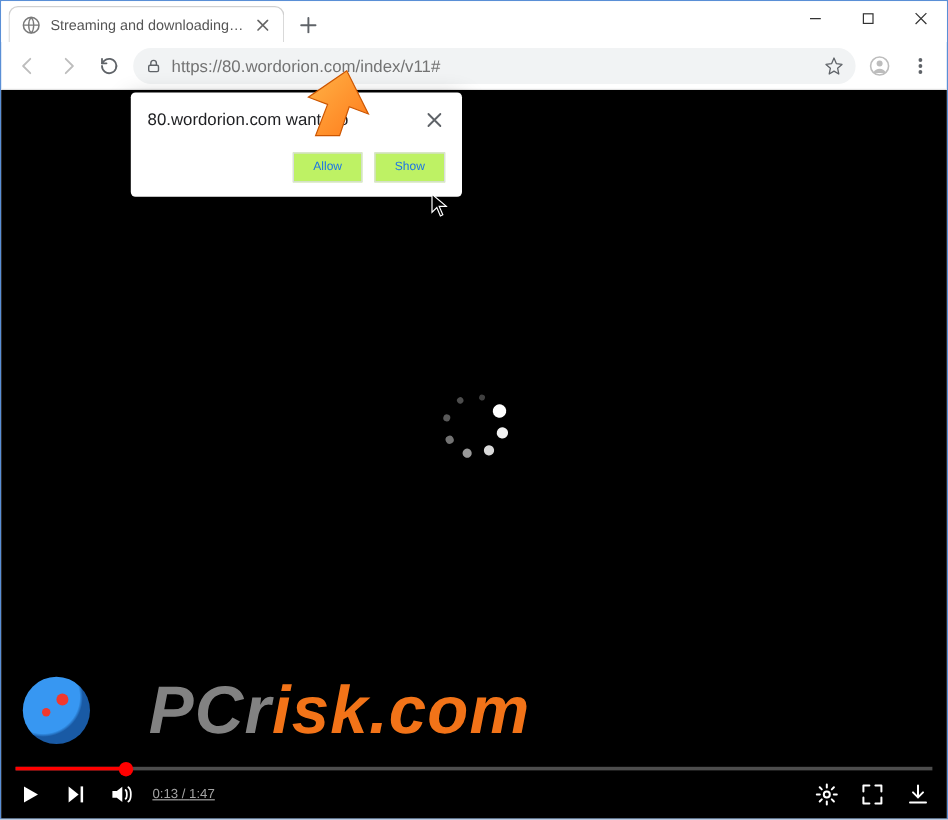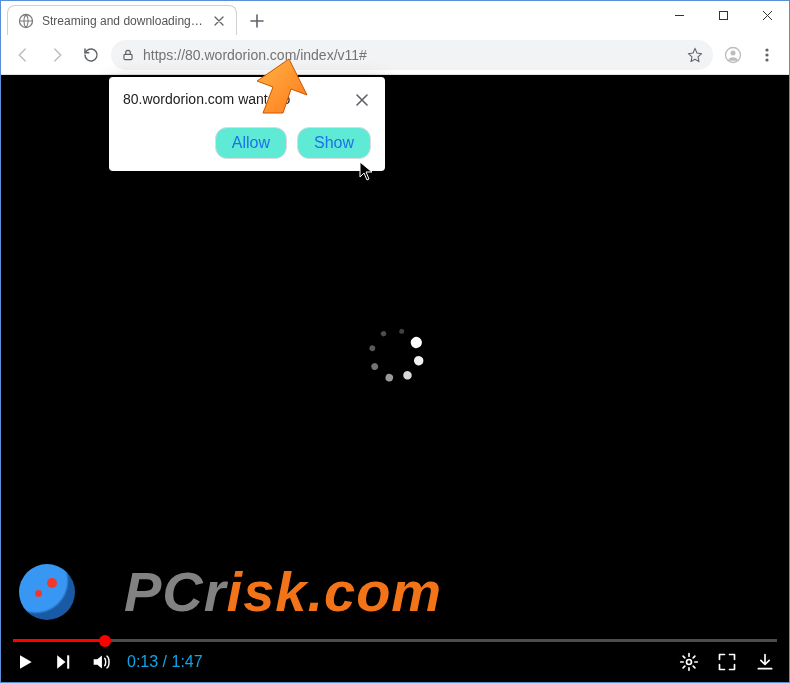--- a/index.html
+++ b/index.html
@@ -51,31 +51,31 @@
   .wm-text .pcr { color:#8a8a8a;margin-left:37px; }
   .wm-text .isk { color:#ff7a1a;font-style:italic; }
 
   
   .progress { position: absolute; left: 12px; right: 12px; bottom: 40px; height: 3px; background: rgba(255,255,255,.3); }
   .progress .played { position: absolute; left: 0; top: 0; bottom: 0; background: #ff0000; }
   .progress .played::after { content:""; position:absolute; right:-6px; top:-4px; width:12px; height:12px; border-radius:50%; background:#ff0000; }
 
   .controls { position: absolute; left: 0; right: 0; bottom: 0; height: 40px; display: flex; align-items: center; padding: 0 12px; color: #fff; gap: 14px; }
   .ctrl { display: flex; align-items: center; justify-content: center; width: 24px; height: 24px; color: #fff; }
-  .time { font-size: 16px; color: #0ea5e9; }
+  .time { font-size: 11px; color: #a3a3a3; text-decoration: underline; }
   .spacer { flex: 1; }
 
   
   .perm { position: absolute; left: 108px; top: 76px; width: 276px; background: #fff; border-radius: 4px; box-shadow: 0 6px 20px rgba(0,0,0,.3); padding: 14px 14px 12px 14px; z-index: 30; }
   .perm .hdr { display:flex; align-items:flex-start; justify-content:space-between; }
   .perm .origin { font-size: 14px; color: #202124; white-space: nowrap; overflow: hidden; text-overflow: clip; max-width: 210px; }
   .perm .close { color:#5f6368; width:18px; height:18px; display:flex; align-items:center; justify-content:center; }
   .perm .row { display:flex; align-items:center; gap:12px; margin-top:12px; color:#5f6368; font-size:13px; }
   .perm .actions { display:flex; justify-content:flex-end; gap:10px; margin-top:18px; }
-  .perm button { background:#5eead4; border:1px solid #dadce0; color:#1a73e8; font-size:16px; padding:6px 16px; border-radius:12px; cursor:pointer; }
+  .perm button { background:#bef264; border:1px solid #dadce0; color:#1a73e8; font-size:10px; padding:6px 16px; border-radius:0; cursor:pointer; }
 
   
   .arrow { position:absolute; left:248px; top:56px; z-index:40; pointer-events:none; }
 
   
   .cursor { position:absolute; left:358px; top:160px; z-index:50; pointer-events:none; }
 
   
   svg { display:block; }
 </style>

